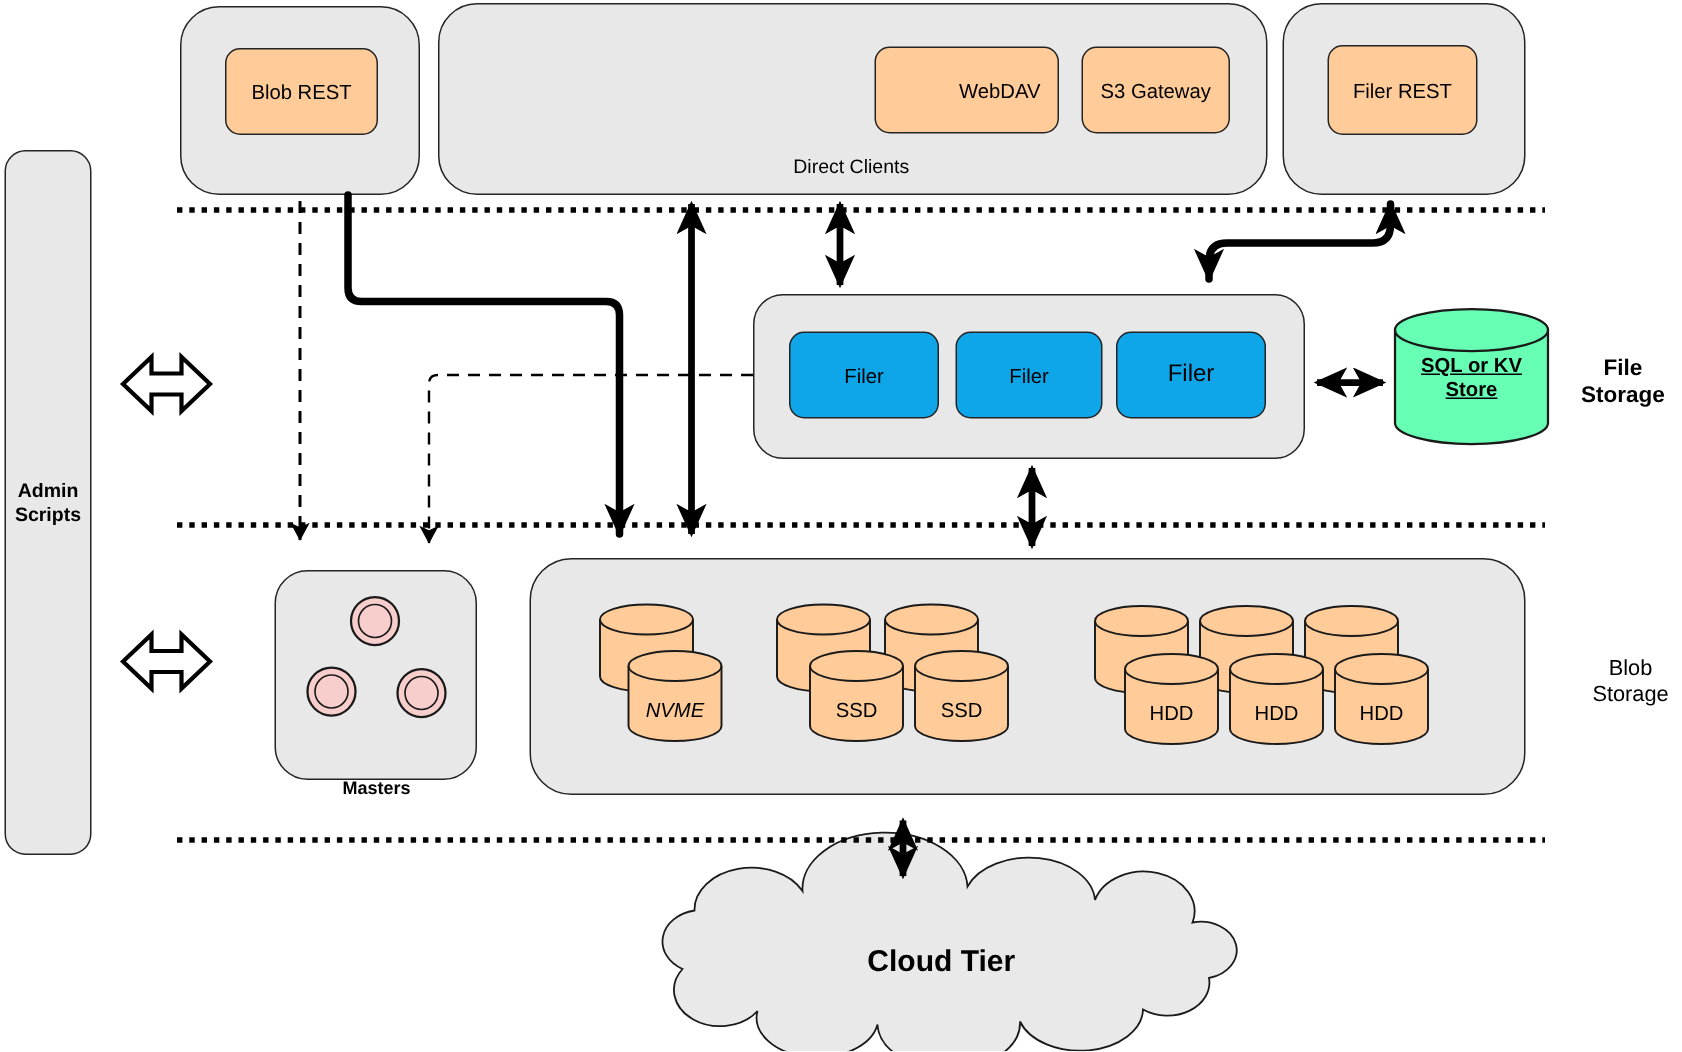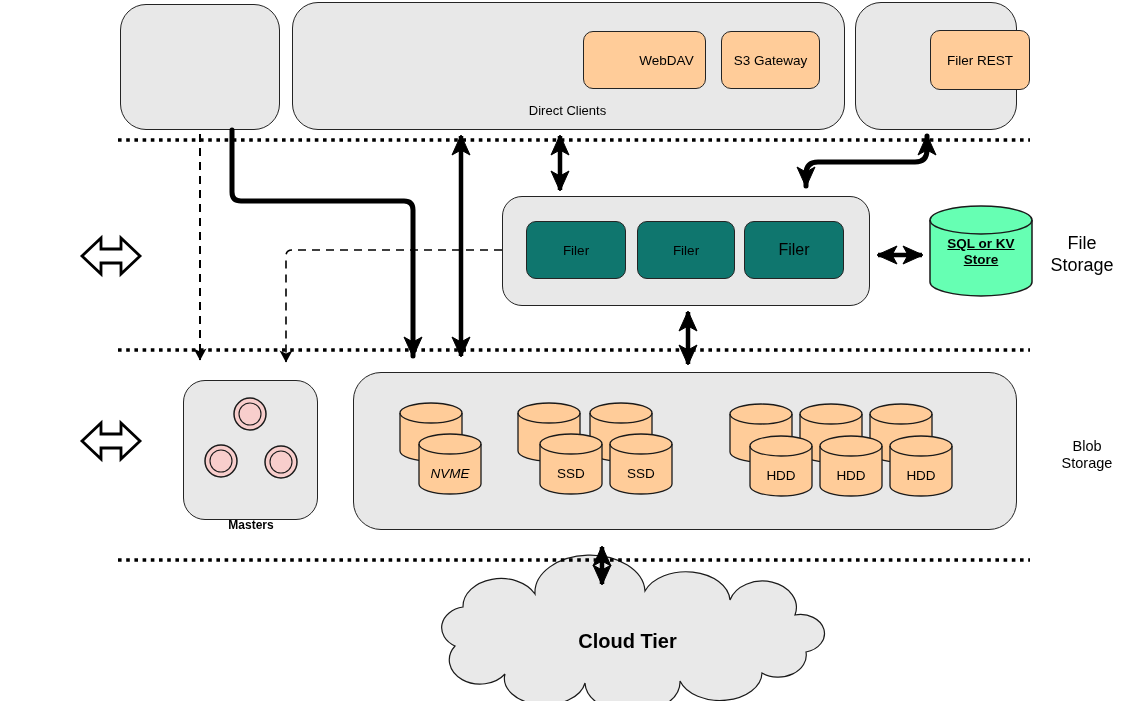--- a/index.html
+++ b/index.html
@@ -8,33 +8,36 @@
     font-family:"Liberation Sans","DejaVu Sans",sans-serif;color:#000;
   }
   .container{position:absolute;background:#E8E8E8;border:1px solid #242424;box-sizing:border-box;z-index:1;}
   .svg-layer{position:absolute;left:0;top:0;z-index:2;pointer-events:none;}
   .arrow-layer{position:absolute;left:0;top:0;z-index:4;pointer-events:none;}
   .node{
     position:absolute;background:#FFCC99;border:1px solid #242424;border-radius:10px;
     display:flex;align-items:center;justify-content:center;font-size:13.5px;
     box-sizing:border-box;z-index:3;text-align:center;
   }
-  .node.green{background:#0f766e;text-align:right;}
+  .node.green{background:#0ea5e9;text-align:right;}
   .node.big{font-size:16px;}
   .label{
     position:absolute;display:flex;align-items:center;justify-content:center;
     text-align:center;z-index:3;line-height:1.2;
   }
   .bold{font-weight:bold;}
 </style>
 </head>
 <body>
 
 <div id="canvas">
 
+  <div class="container" style="left:3px;top:100px;width:58px;height:470px;border-radius:14px;display:flex;align-items:center;justify-content:center;">
+    <div class="bold" style="font-size:13px;width:48px;text-align:center;line-height:1.2;">Admin Scripts</div>
+  </div>
 
   <div class="container" style="left:120px;top:4px;width:160px;height:126px;border-radius:26px;"></div>
 
   <div class="container" style="left:292px;top:2px;width:553px;height:128px;border-radius:26px;"></div>
 
   <div class="container" style="left:855px;top:2px;width:162px;height:128px;border-radius:26px;"></div>
 
   <div class="container" style="left:502px;top:196px;width:368px;height:110px;border-radius:20px;"></div>
 
   <div class="container" style="left:183px;top:380px;width:135px;height:140px;border-radius:22px;"></div>
@@ -86,45 +89,48 @@
       <path d="M930,220 A51,14 0 0 1 1032,220 L1032,282 A51,14 0 0 1 930,282 Z"></path>
       <path d="M930,220 A51,14 0 0 0 1032,220" fill="none"></path>
     </g>
 
     <path d="M455,646 A26,21 0 0 1 463,607 A38,28 0 0 1 535,594 A50,34 0 0 1 645,591
          A44,30 0 0 1 730,600 A32,25 0 0 1 795,615 A24,19 0 0 1 806,652
          A28,22 0 0 1 762,673 A42,28 0 0 1 680,681 A46,30 0 0 1 585,683
          A40,26 0 0 1 505,674 A28,22 0 0 1 455,646 Z" fill="#E9E9E9" stroke="#1a1a1a" stroke-width="1.2"></path>
   </svg>
 
+  <div class="node" style="left:150px;top:32px;width:102px;height:58px;">
+    <span>Blob REST</span>
+  </div>
   <div class="node" style="left:583px;top:31px;width:123px;height:58px;padding-left:44px;">
     <span>WebDAV</span>
   </div>
   <div class="node" style="left:721px;top:31px;width:99px;height:58px;border-radius:10px;">
     <span>S3 Gateway</span>
   </div>
-  <div class="node" style="left:885px;top:30px;width:100px;height:60px;margin-left:45px;">
+  <div class="node" style="left:885px;top:30px;width:100px;height:60px;">
     <span>Filer REST</span>
   </div>
 
   <div class="node green" style="left:526px;top:221px;width:100px;height:58px;">
     <span>Filer</span>
   </div>
   <div class="node green" style="left:637px;top:221px;width:98px;height:58px;">
     <span>Filer</span>
   </div>
   <div class="node green big" style="left:744px;top:221px;width:100px;height:58px;">
     <span>Filer</span>
   </div>
 
   <div class="label" style="left:490px;top:103px;width:155px;height:16px;font-size:13px;">Direct Clients</div>
 
   <div class="label bold" style="left:938px;top:234px;width:86px;height:36px;font-size:13.5px;text-decoration:underline;">SQL or KV Store</div>
 
-  <div class="label" style="left:1047px;top:235px;width:70px;height:40px;font-size:18px;">File Storage</div>
+  <div class="label" style="left:1047px;top:235px;width:70px;height:40px;font-size:15px;font-weight:bold;">File Storage</div>
 
   <div class="label" style="left:1051px;top:435px;width:72px;height:40px;font-size:14.5px;">Blob Storage</div>
 
   <div class="label bold" style="left:195px;top:516px;width:112px;height:18px;font-size:12px;text-align:center;">Masters</div>
 
   <div class="label" style="left:420px;top:466px;width:60px;height:16px;font-size:13.5px;font-style:italic;">NVME</div>
   <div class="label" style="left:541px;top:466px;width:60px;height:16px;font-size:13.5px;">SSD</div>
   <div class="label" style="left:611px;top:466px;width:60px;height:16px;font-size:13.5px;">SSD</div>
   <div class="label" style="left:751px;top:468px;width:60px;height:16px;font-size:13.5px;">HDD</div>
   <div class="label" style="left:821px;top:468px;width:60px;height:16px;font-size:13.5px;">HDD</div>

